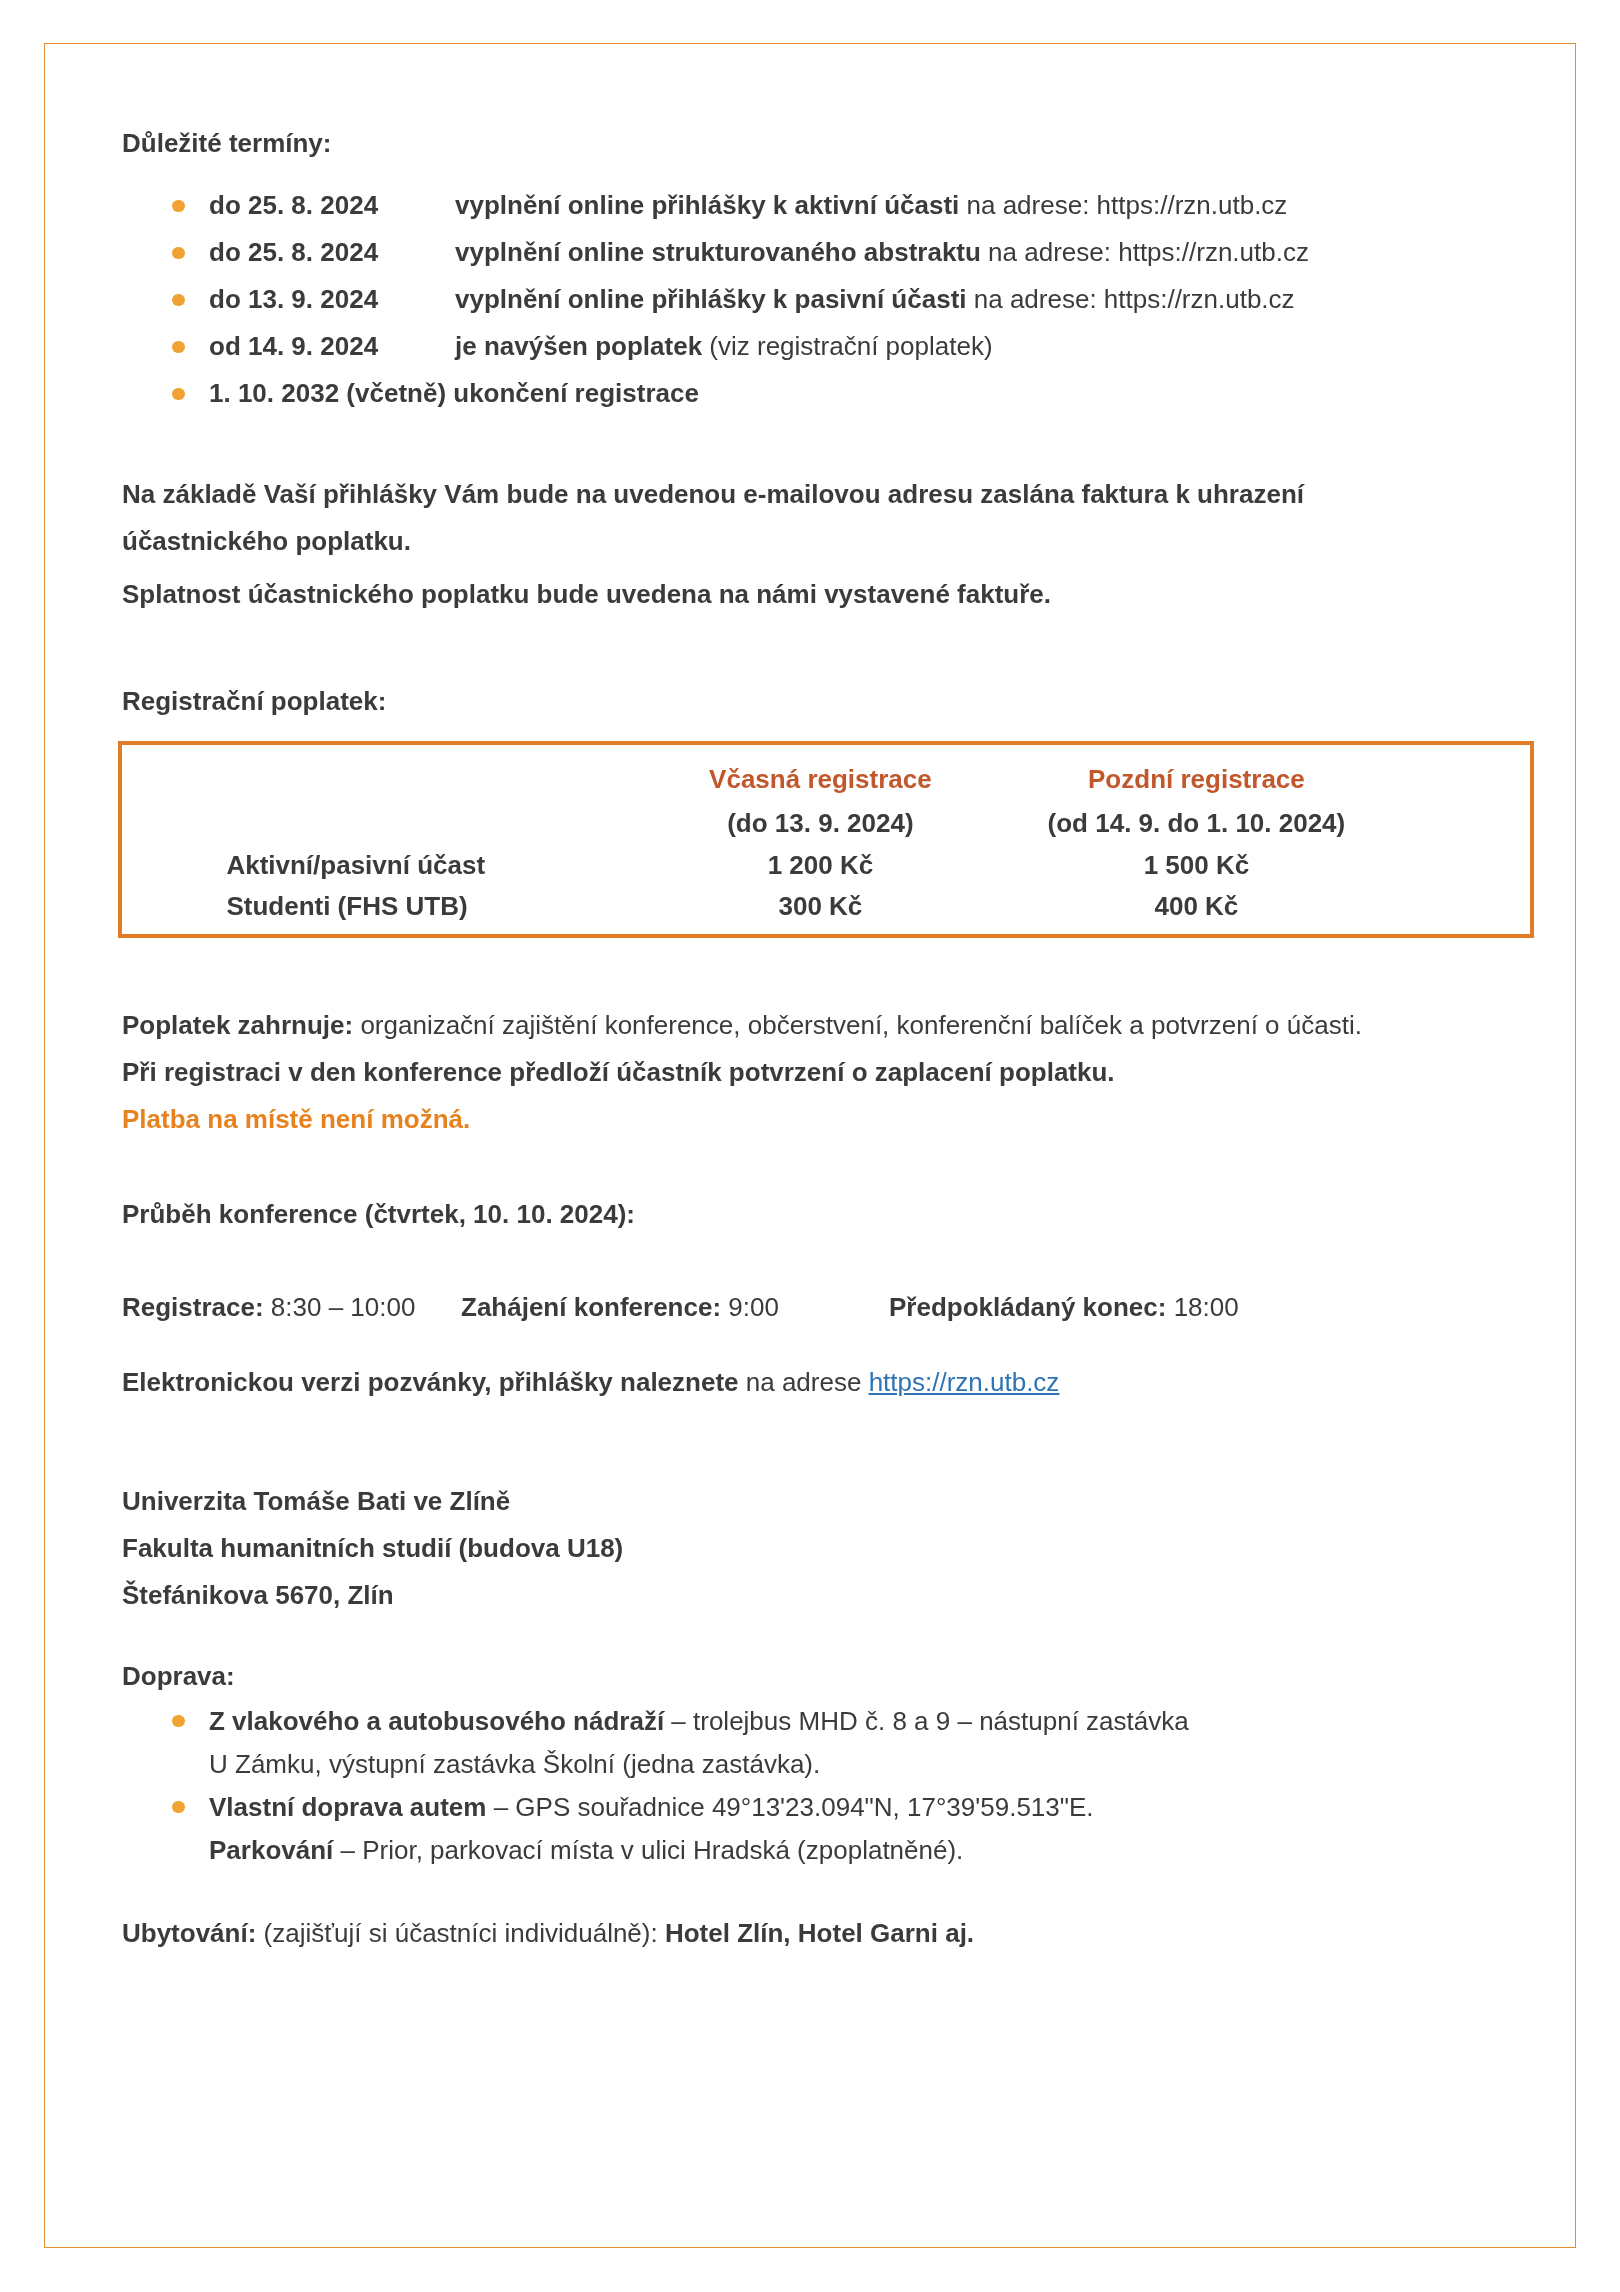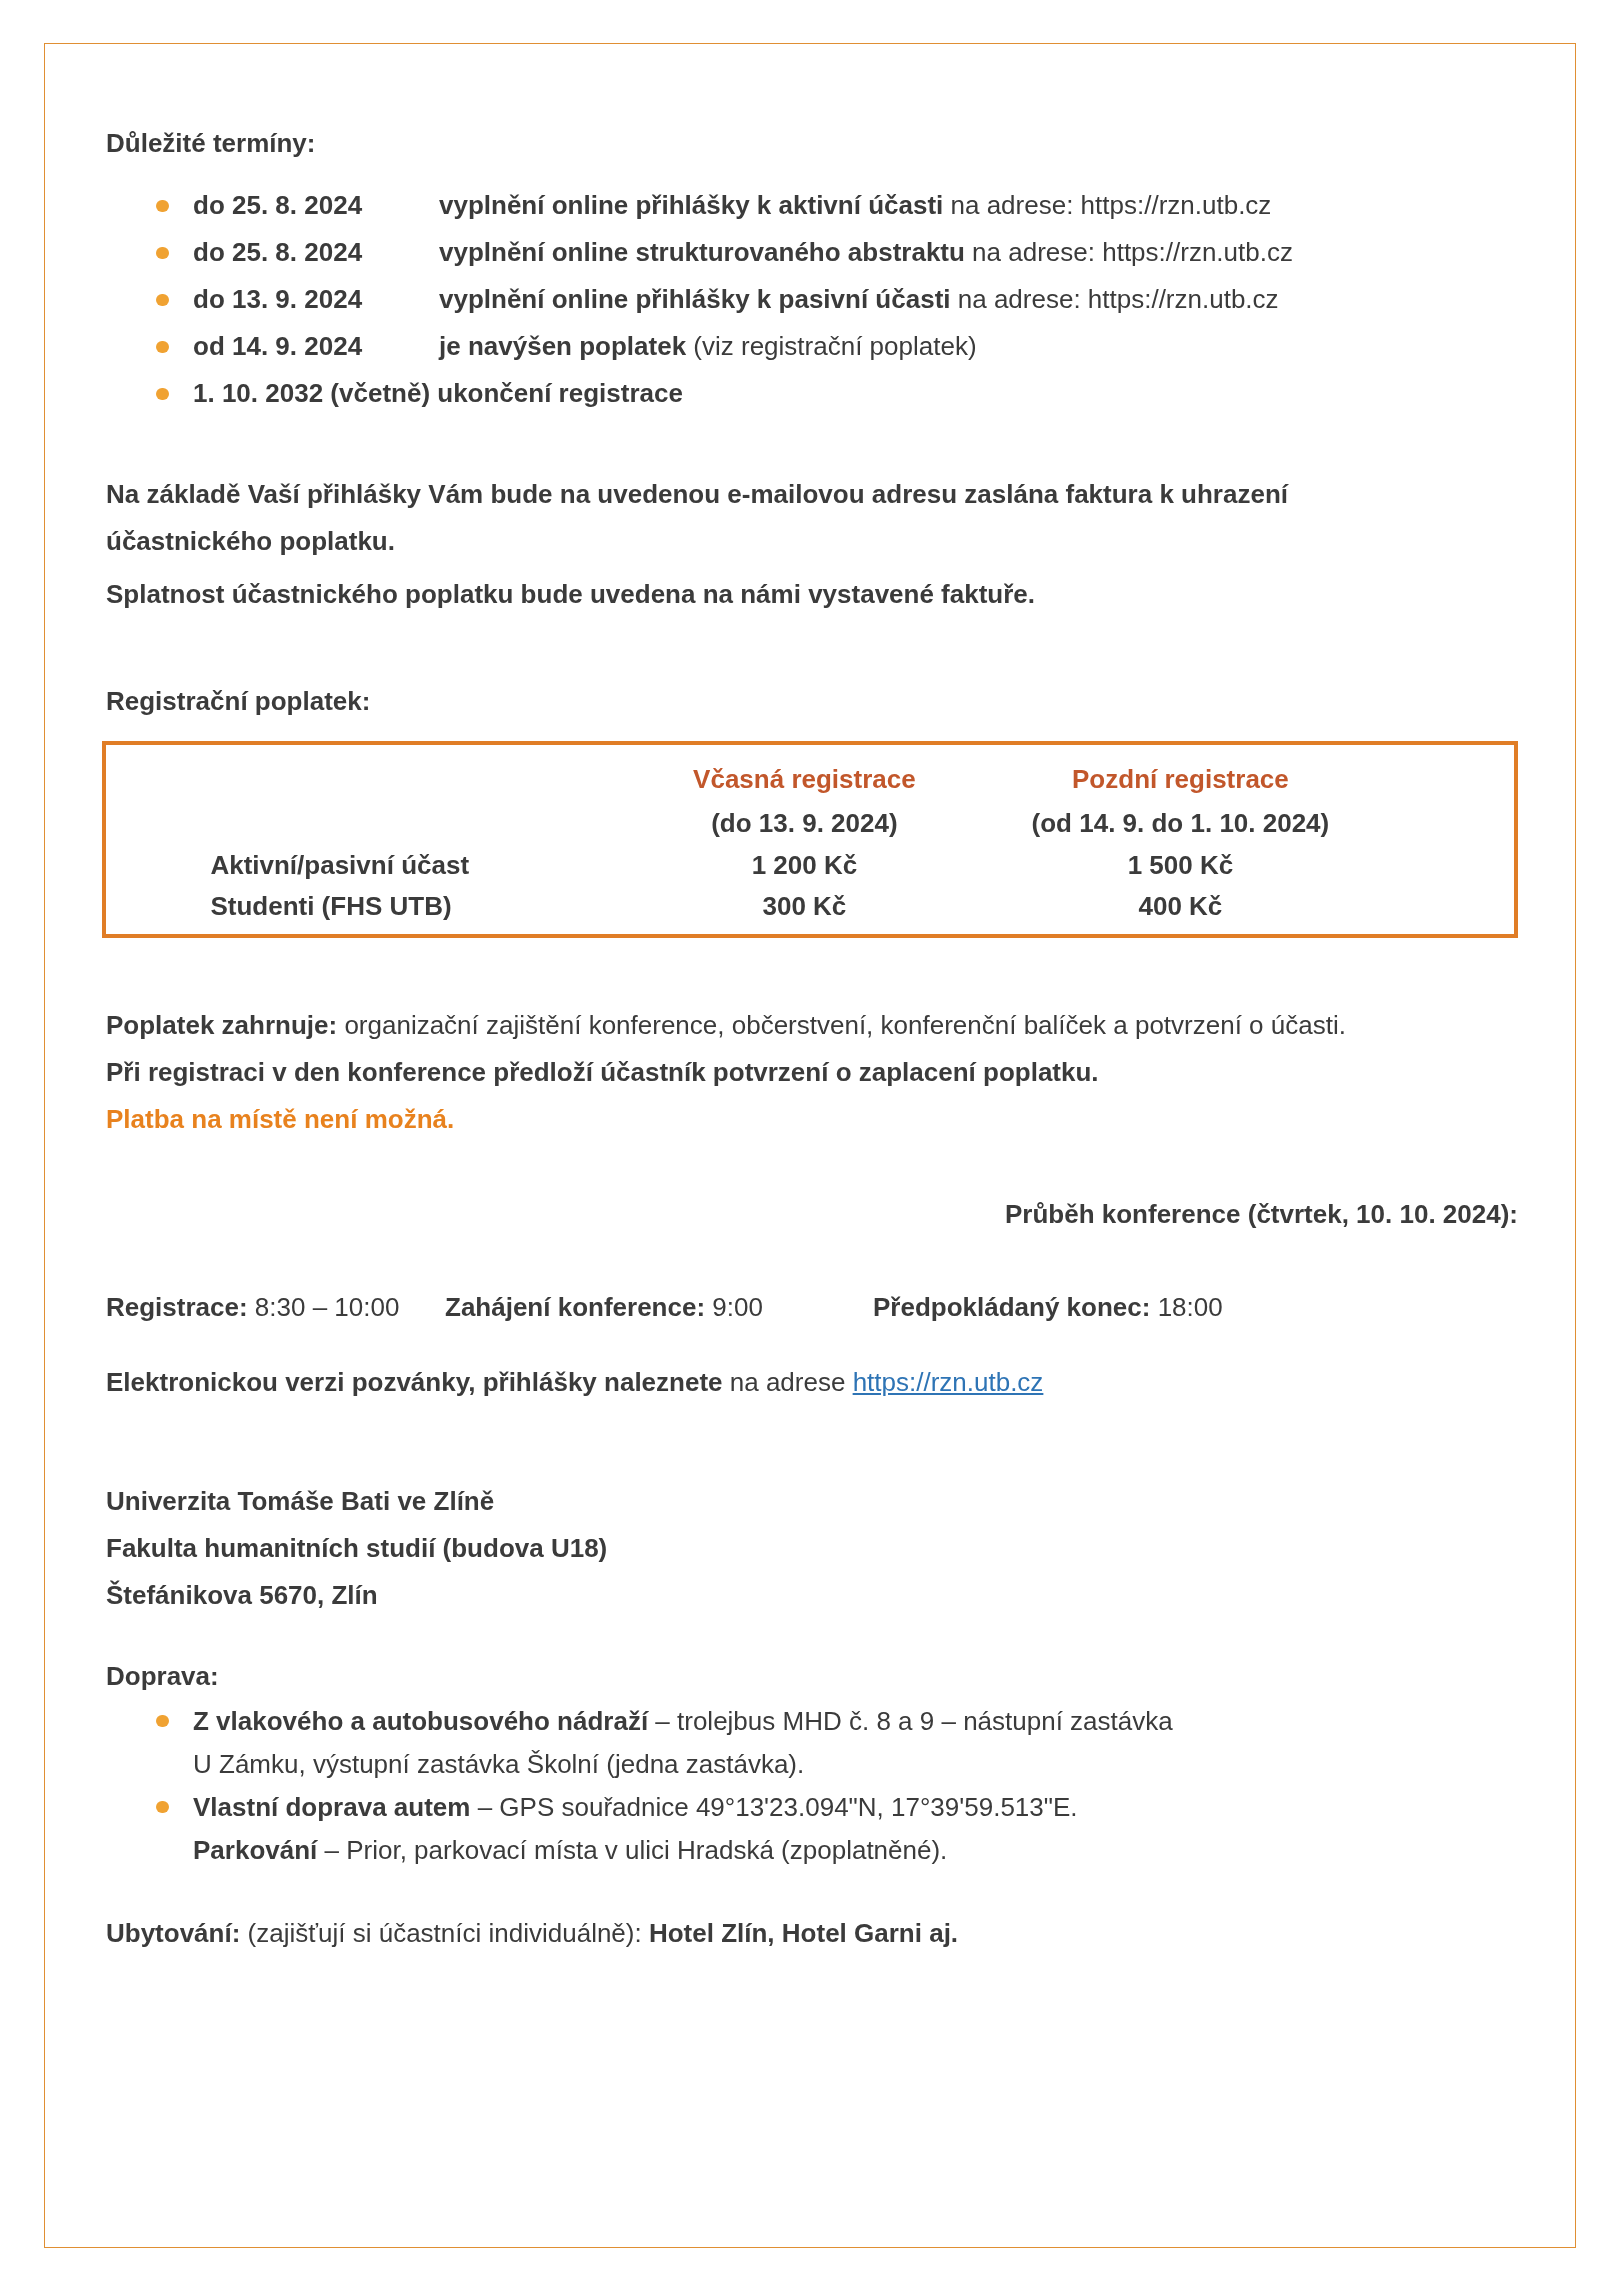--- a/index.html
+++ b/index.html
@@ -5,21 +5,21 @@
   html,body{margin:0;padding:0;background:#ffffff;}
   body{
     width:1620px;height:2293px;position:relative;overflow:hidden;
     font-family:"Liberation Sans", sans-serif;
     color:#3b3b3b;font-size:26px;
   }
   .page-frame{
     position:absolute;left:44px;top:43px;right:44px;bottom:45px;
     border:1.8px solid #e08f33;pointer-events:none;
   }
-  .content{position:absolute;left:106px;top:0;width:1412px;}
+  .content{position:absolute;left:122px;top:0;width:1412px;}
   .b{font-weight:700;}
   .heading{font-weight:700;line-height:36px;}
   .h-deadlines{margin-top:125px;}
   
   ul.blist{list-style:none;margin:20.6px 0 0 0;padding:0;}
   ul.blist li{position:relative;padding-left:87px;line-height:47px;}
   ul.blist .dot{
     position:absolute;left:50px;top:18px;width:12.5px;height:12.5px;border-radius:50%;
     background:#f0a232;
   }
@@ -39,21 +39,21 @@
   }
   .fee-table .cell{white-space:nowrap;font-weight:700;}
   .fee-table .c-label{padding-left:104px;text-align:left;line-height:41px;}
   .fee-table .c-mid{text-align:center;line-height:41px;}
   .fee-table .c-head{color:#c2572b;line-height:45px;}
   .fee-table .c-sub{line-height:43px;}
   .p-includes{margin-top:64px;line-height:47px;}
   .p-includes .rest{font-weight:400;}
   .p-showproof{line-height:47px;font-weight:700;}
   .p-warning{line-height:47px;font-weight:700;color:#e8821e;}
-  .h-schedule{margin-top:48px;line-height:47px;text-align:right;}
+  .h-schedule{margin-top:48px;line-height:47px;}
   .times{margin-top:46px;line-height:47px;white-space:nowrap;}
   .seg1{display:inline-block;width:339px;}
   .seg2{display:inline-block;width:428px;}
   .val{font-weight:400;}
   .p-electronic{margin-top:28px;line-height:47px;}
   .p-electronic .mid{font-weight:400;}
   a.doc-link{color:#2e74b5;text-decoration:underline;font-weight:400;cursor:pointer;}
   
   .venue{margin-top:72px;display:flex;line-height:47px;}
   .venue .vlabel{width:391px;font-weight:700;flex:none;}

